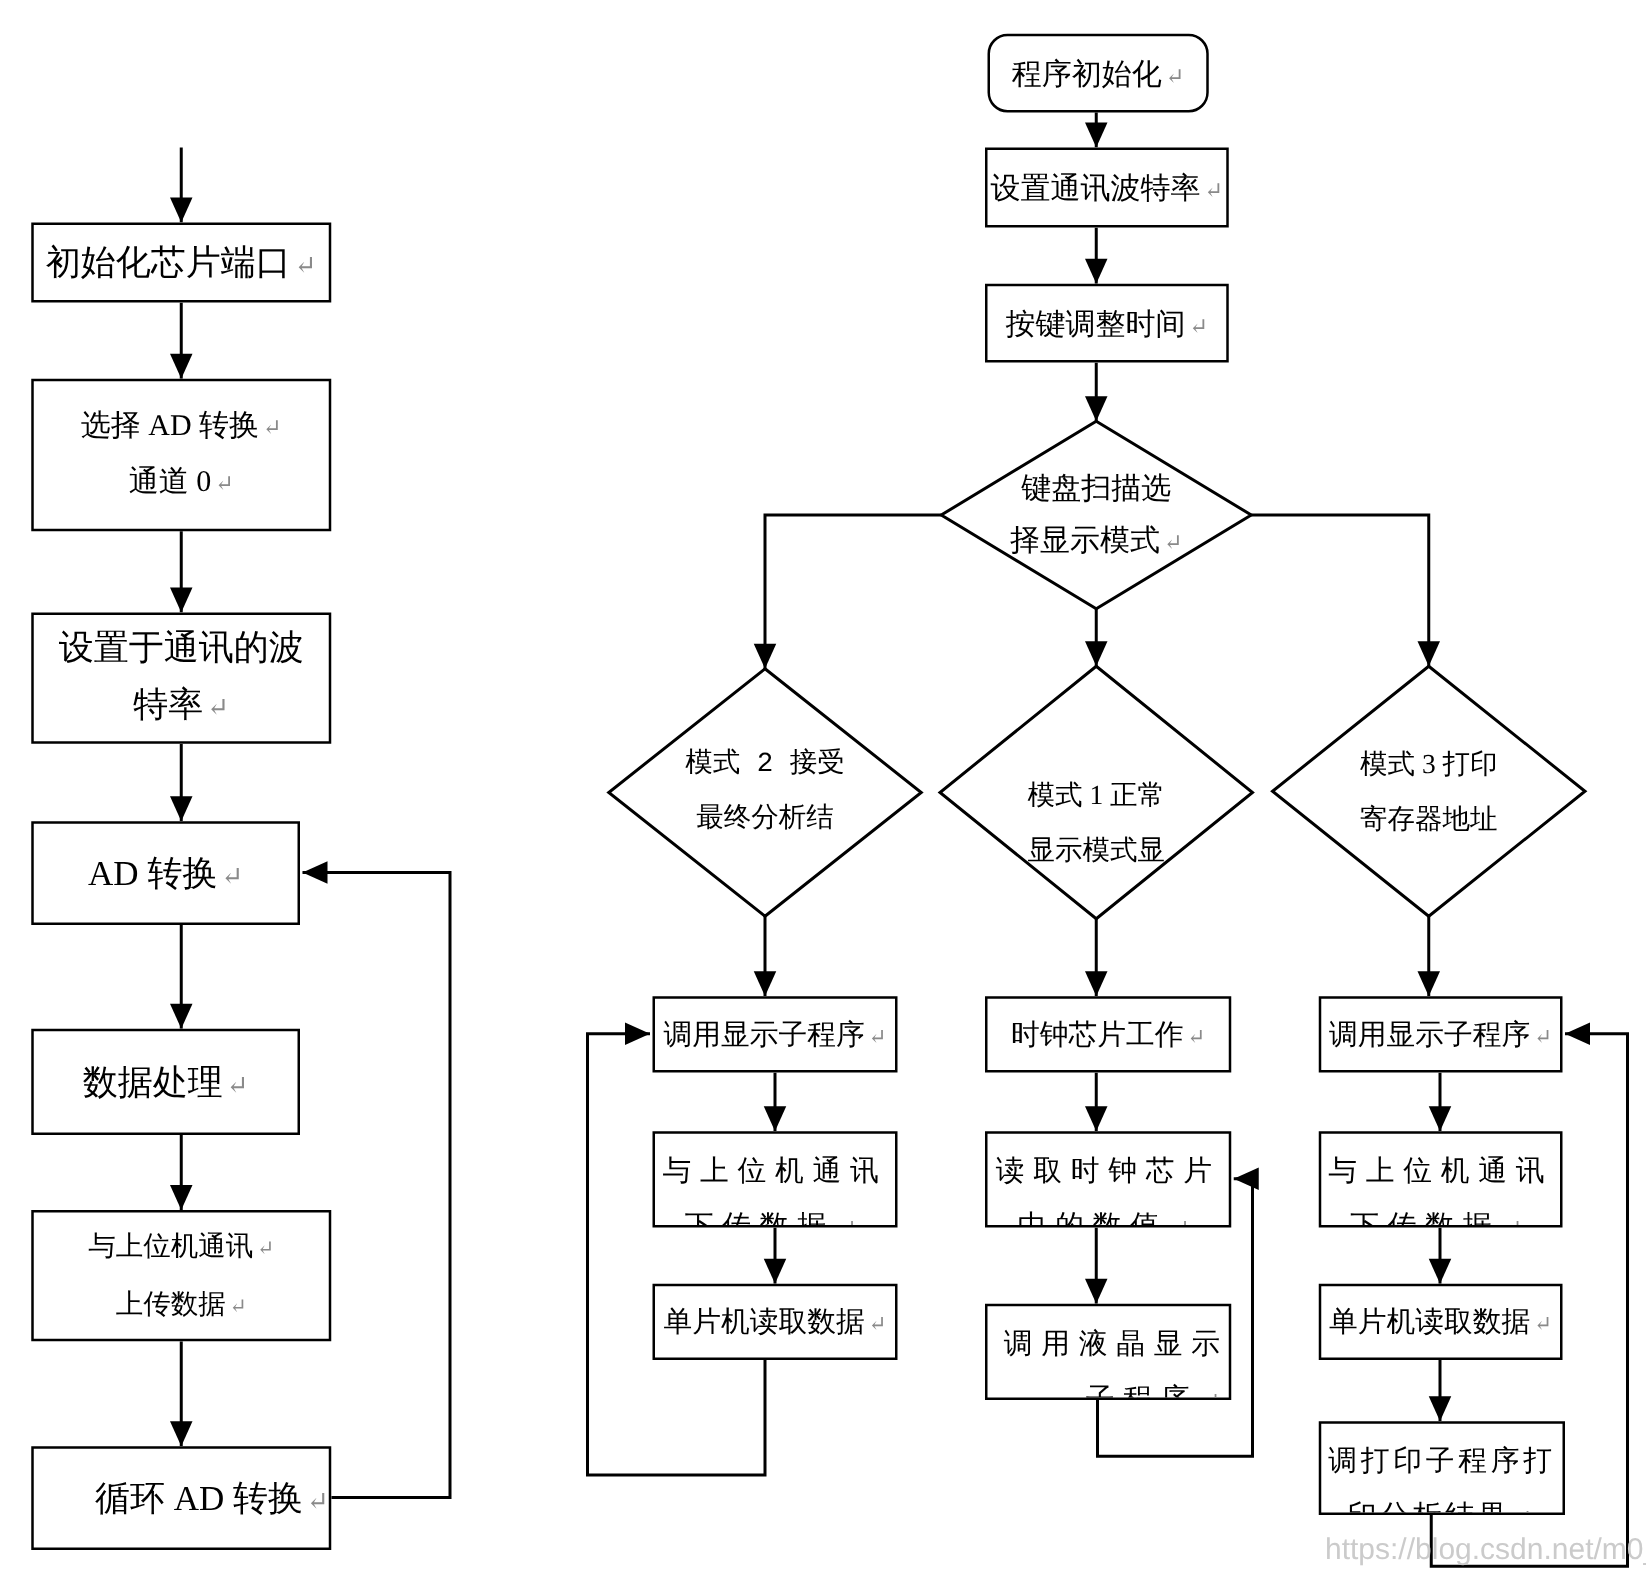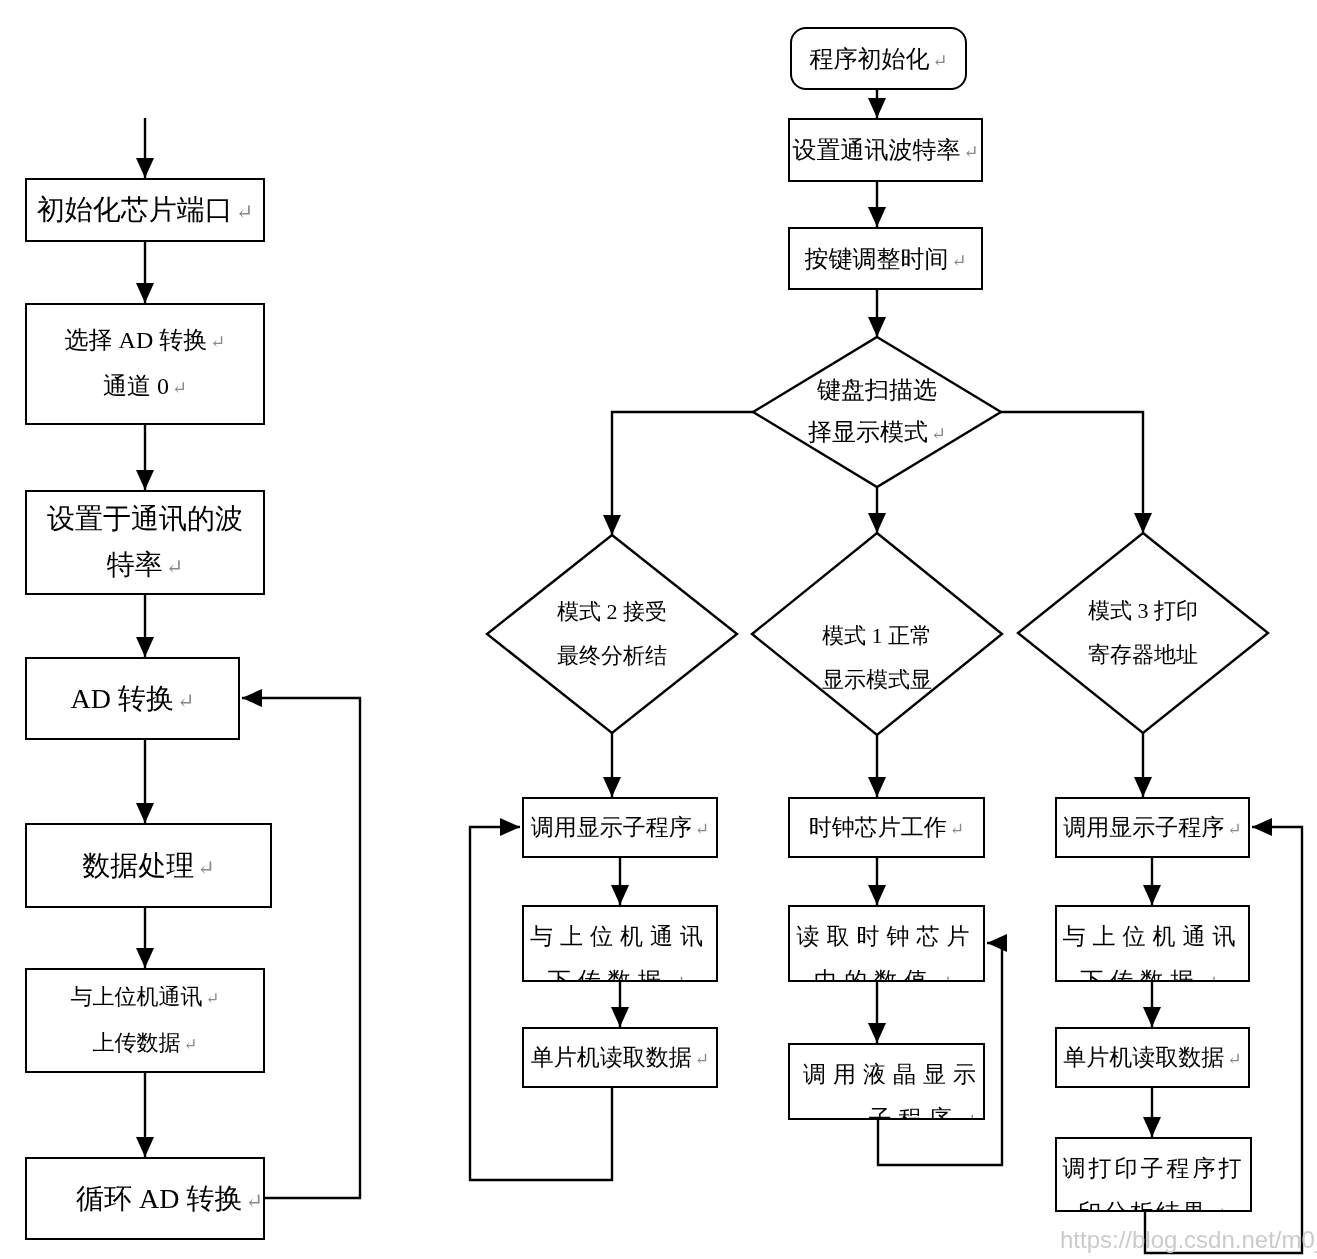--- a/index.html
+++ b/index.html
@@ -117,21 +117,21 @@
       <div class="line"><span>选择 AD 转换</span><span class="mark" style="color: rgb(138, 138, 138);">↵</span></div>
       <div class="line"><span>通道 0</span><span class="mark" style="color: rgb(138, 138, 138);">↵</span></div>
     </div>
     <div class="node process" style="left: 25px; top: 490px; width: 240px; height: 105px; font-size: 28px; line-height: 46px;">
       <div class="line"><span>设置于通讯的波</span></div>
       <div class="line"><span>特率</span><span class="mark" style="color: rgb(138, 138, 138);">↵</span></div>
     </div>
     <div class="node process" style="left: 25px; top: 657px; width: 215px; height: 83px; font-size: 28px;">
       <div class="line"><span>AD 转换</span><span class="mark" style="color: rgb(138, 138, 138);">↵</span></div>
     </div>
-    <div class="node process" style="left: 25px; top: 823px; width: 247px; height: 85px; font-size: 28px;">
+    <div class="node process" style="left: 25px; top: 823px; width: 215px; height: 85px; font-size: 28px;">
       <div class="line"><span>数据处理</span><span class="mark" style="color: rgb(138, 138, 138);">↵</span></div>
     </div>
     <div class="node process" style="left: 25px; top: 968px; width: 240px; height: 105px; font-size: 22px; line-height: 44px;">
       <div class="line"><span>与上位机通讯</span><span class="mark" style="color: rgb(138, 138, 138);">↵</span></div>
       <div class="line"><span>上传数据</span><span class="mark" style="color: rgb(138, 138, 138);">↵</span></div>
     </div>
     <div class="node process" style="left: 25px; top: 1157px; width: 240px; height: 83px; font-size: 28px; align-items: flex-end;">
       <div class="line"><span>循环 AD 转换</span><span class="mark" style="color: rgb(138, 138, 138);">↵</span></div>
     </div>
     <div class="node terminal" style="left: 790px; top: 27px; width: 177px; height: 63px; font-size: 24px; border-radius: 16px;">
@@ -140,21 +140,21 @@
     <div class="node process" style="left: 788px; top: 118px; width: 195px; height: 64px; font-size: 24px;">
       <div class="line"><span>设置通讯波特率</span><span class="mark" style="color: rgb(138, 138, 138);">↵</span></div>
     </div>
     <div class="node decision" style="left: 753px; top: 337px; width: 248px; height: 150px; font-size: 24px; line-height: 42px;">
       <div class="line"><span>键盘扫描选</span></div>
       <div class="line"><span>择显示模式</span><span class="mark" style="color: rgb(138, 138, 138);">↵</span></div>
     </div>
     <div class="node process" style="left: 788px; top: 227px; width: 195px; height: 63px; font-size: 24px;">
       <div class="line"><span>按键调整时间</span><span class="mark" style="color: rgb(138, 138, 138);">↵</span></div>
     </div>
-    <div class="node decision" style="left: 487px; top: 535px; width: 250px; height: 198px; font-size: 22px; line-height: 44px;">
+    <div class="node decision" style="left: 487px; top: 535px; width: 250px; height: 198px; font-size: 22px; line-height: 44px; font-family: Liberation Mono, monospace;">
       <div class="line"><span>模式 2 接受</span></div>
       <div class="line"><span>最终分析结</span></div>
     </div>
     <div class="node decision" style="left: 752px; top: 557px; width: 250px; height: 202px; font-size: 22px; line-height: 44px;">
       <div class="line"><span>模式 1 正常</span></div>
       <div class="line"><span>显示模式显</span></div>
     </div>
     <div class="node decision" style="left: 1018px; top: 533px; width: 250px; height: 200px; font-size: 22px; line-height: 44px;">
       <div class="line"><span>模式 3 打印</span></div>
       <div class="line"><span>寄存器地址</span></div>

